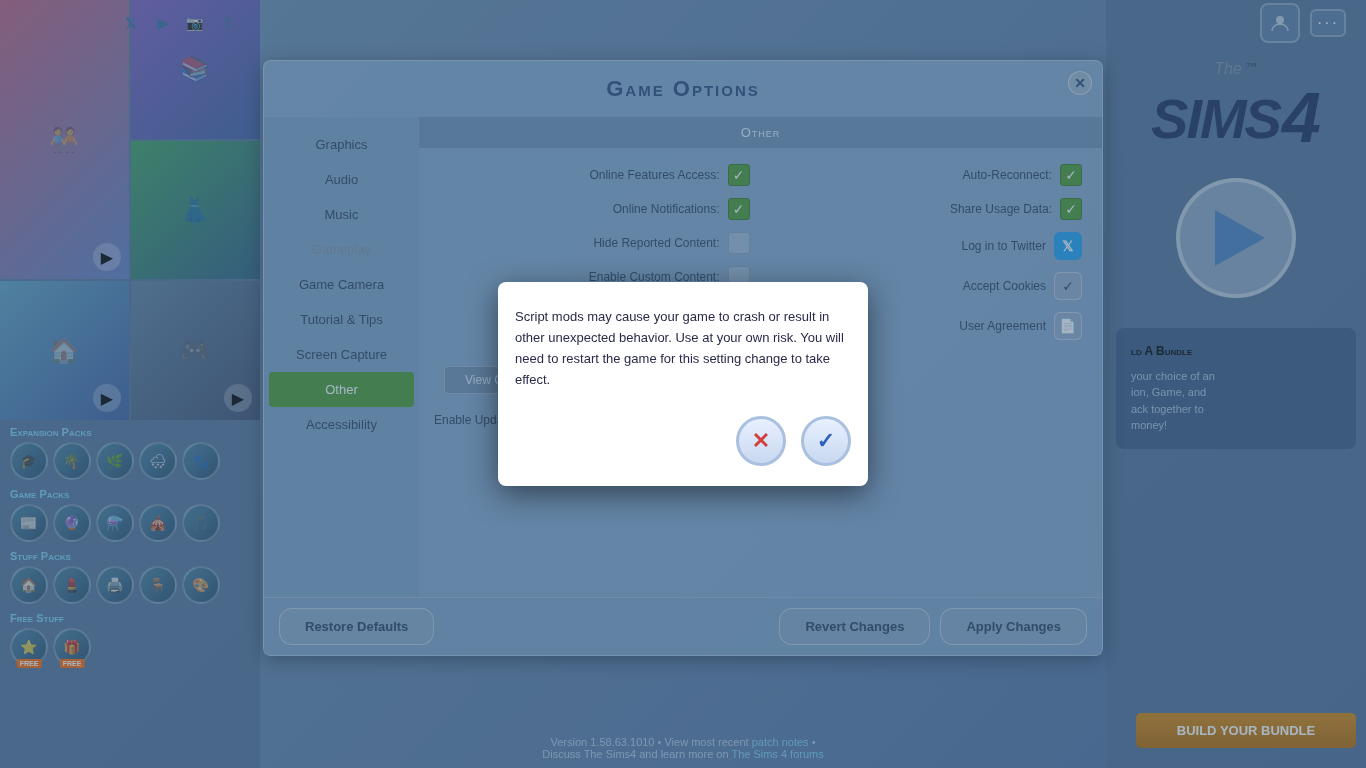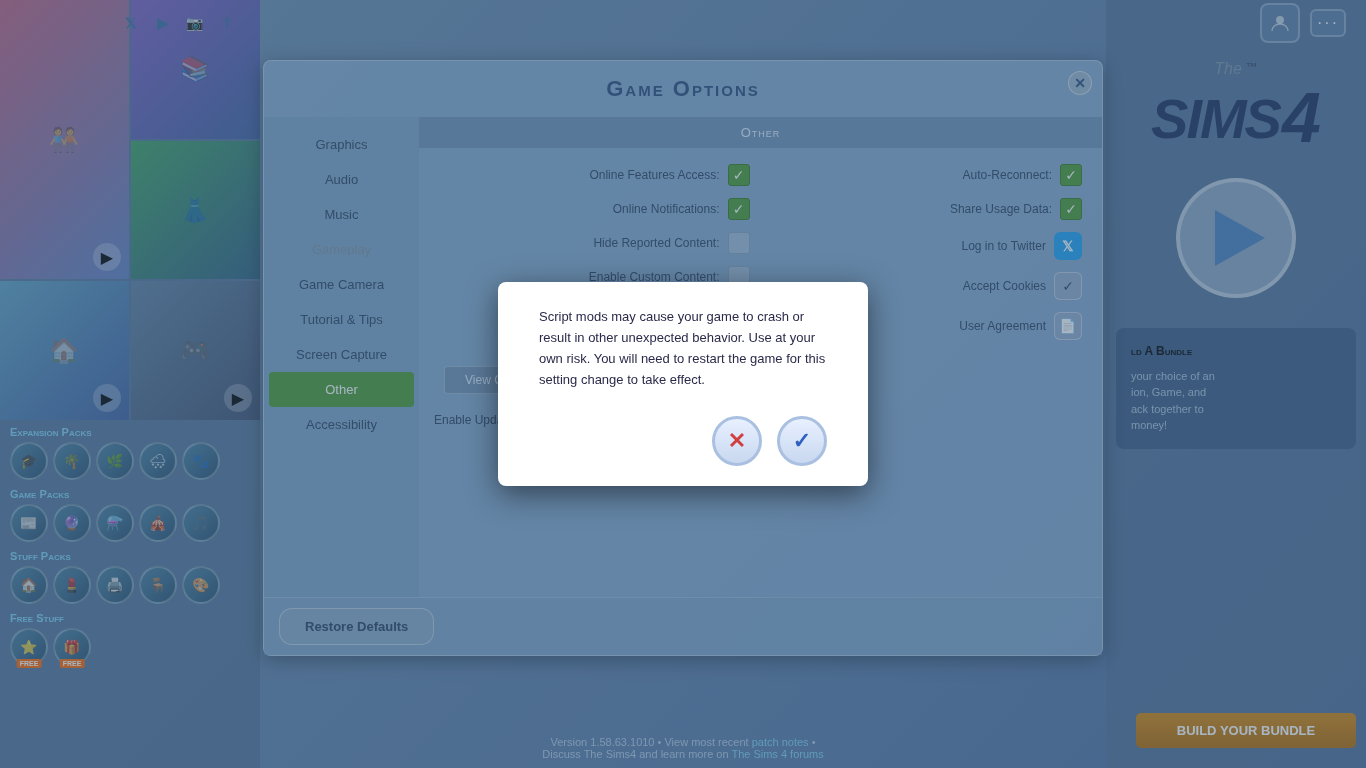--- a/index.html
+++ b/index.html
@@ -482,21 +482,21 @@
       z-index: 20;
       display: flex;
       align-items: center;
       justify-content: center;
     }
 
     .modal-dialog {
       background: white;
       border-radius: 8px;
       width: 370px;
-      padding: 25px 41px 20px;
+      padding: 25px 17px 20px;
       box-shadow: 0 8px 30px rgba(0,0,0,0.5);
       position: relative;
       z-index: 21;
     }
 
     .modal-text {
       color: #2a2a4a;
       font-size: 13px;
       line-height: 1.6;
       margin-bottom: 25px;
@@ -755,20 +755,24 @@
 
         <div class="setting-row" style="justify-content:flex-start;padding:5px 15px;">
           <span class="setting-label">Enable Updates</span>
           <div class="setting-checkbox" style="margin-left:8px;">✓</div>
         </div>
       </div>
     </div>
 
     <div class="bottom-buttons">
       <button class="bottom-btn">Restore Defaults</button>
+      <div style="display:flex;gap:10px;">
+        <button class="bottom-btn">Revert Changes</button>
+        <button class="bottom-btn">Apply Changes</button>
+      </div>
     </div>
   </div>
 
   <div class="footer-bar">
     <span>Version 1.58.63.1010 • View most recent</span>
     <a href="#">patch notes</a>
     <span>• Discuss The Sims4 and learn more on</span>
     <a href="#">The Sims 4 forums</a>
   </div>
 </div>

